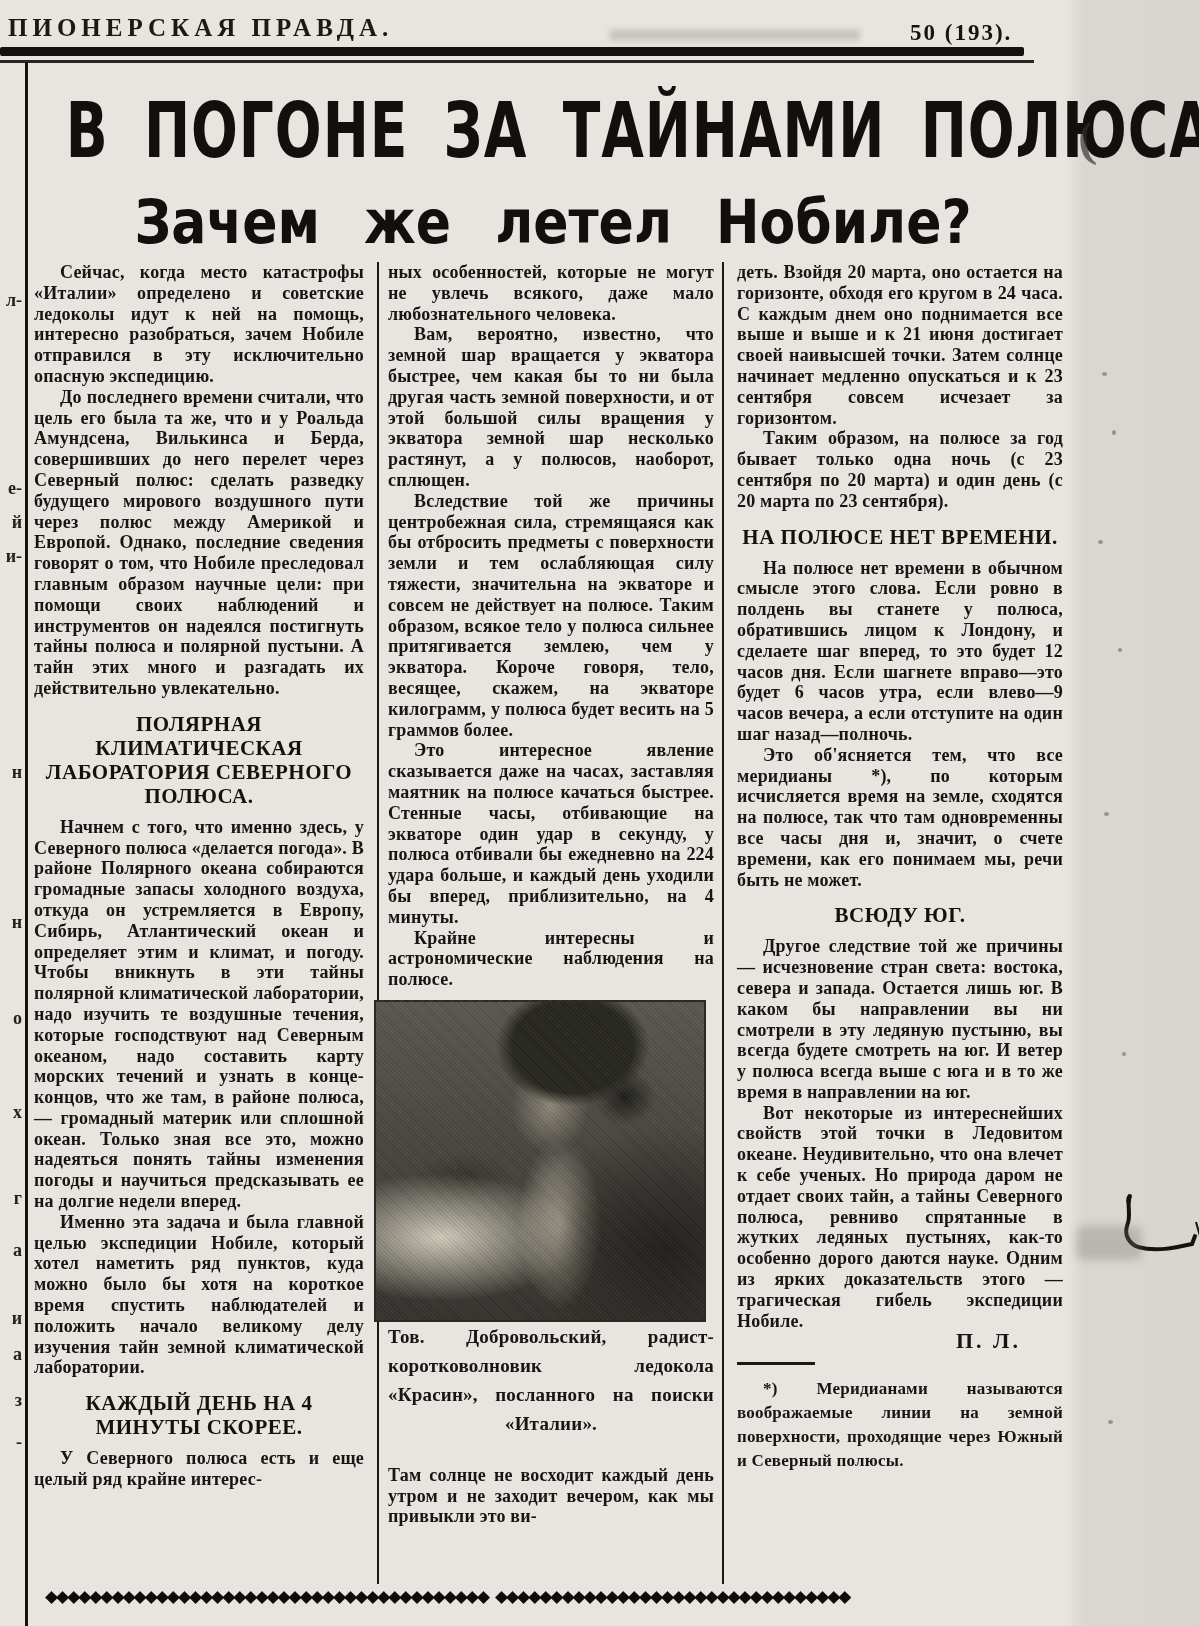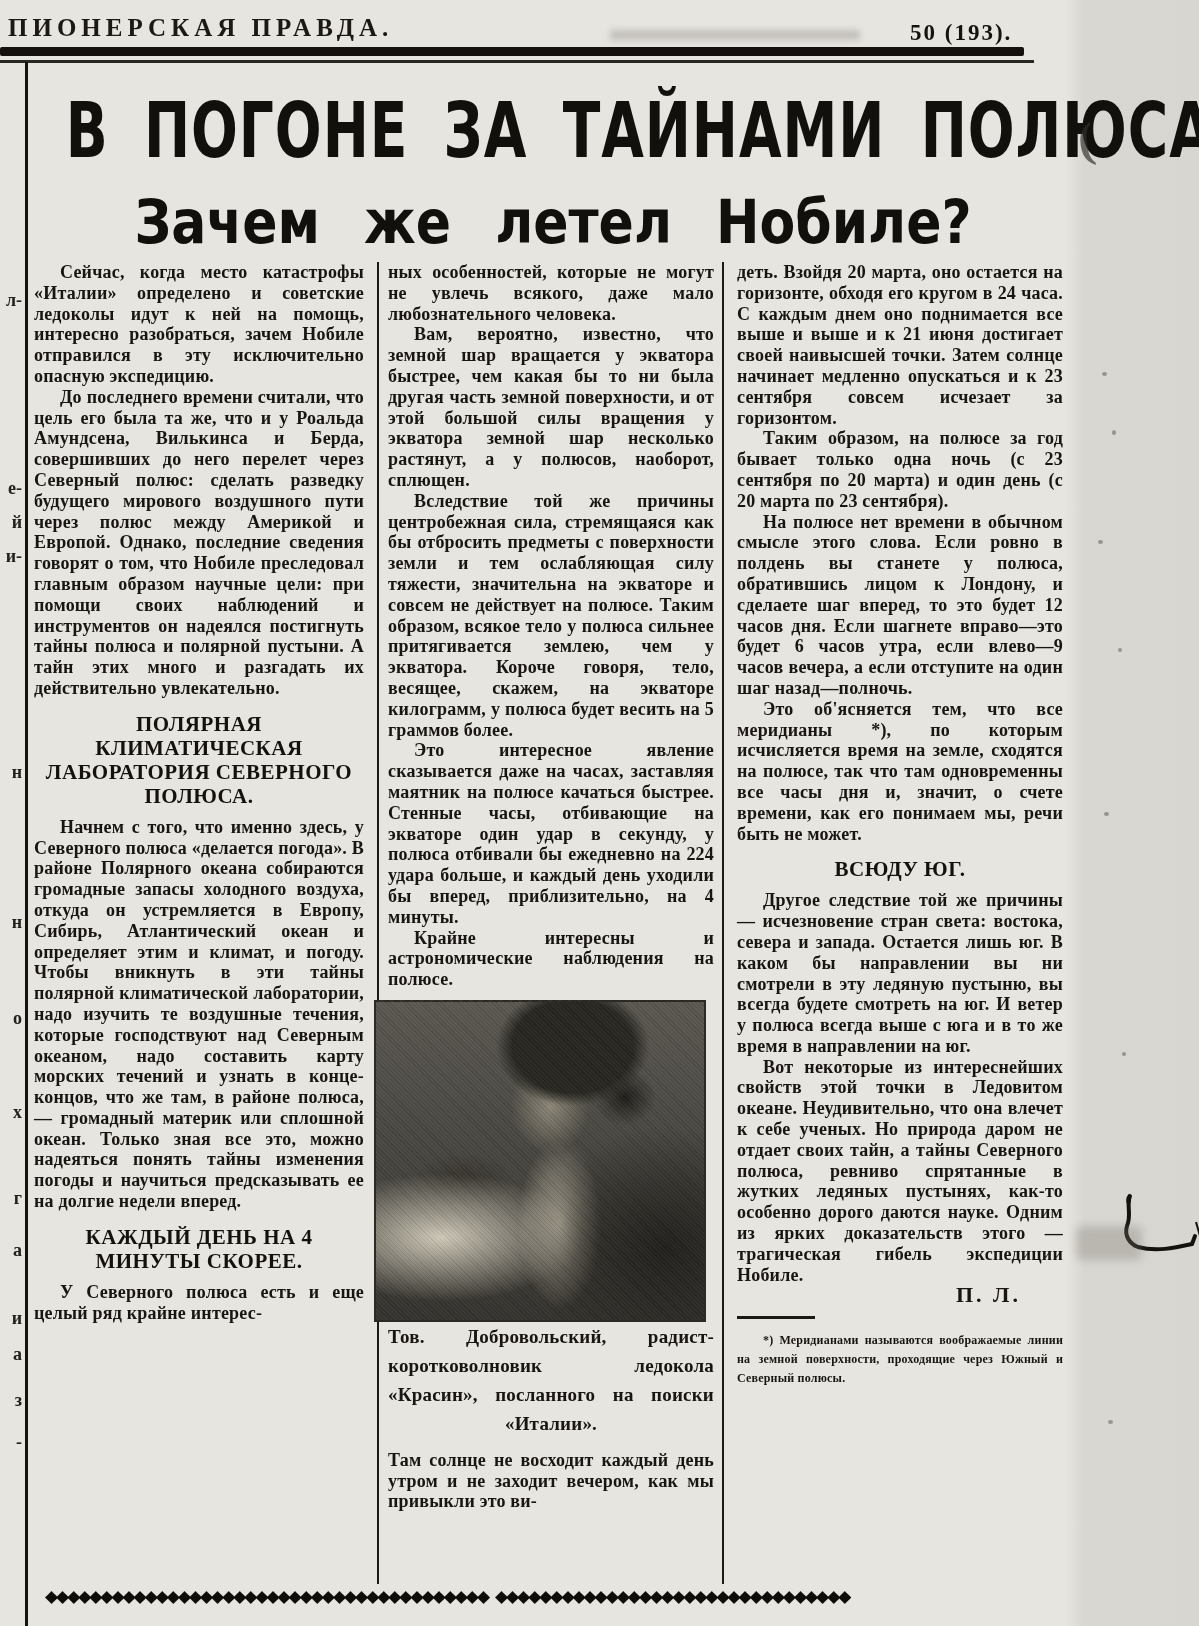--- a/index.html
+++ b/index.html
@@ -84,21 +84,21 @@
   .photo-grain{width:100%;height:100%;
     background:repeating-linear-gradient(45deg, rgba(0,0,0,.07) 0 1px, rgba(255,255,255,.03) 1px 3px);}
   .photo-caption{
     margin-top:12px;text-indent:0 !important;
     font-size:19px;line-height:29px;font-weight:700;
     text-align:justify;text-align-last:center;
   }
   .signature{margin-top:10px;text-align:right;text-indent:0 !important;
     font-size:22px;letter-spacing:3px;padding-right:42px;}
   .footnote-rule{width:78px;height:3px;background:#1c1915;margin:10px 0 12px 0;}
-  .footnote{font-size:12px;line-height:19px;}
+  .footnote{font-size:17px;line-height:24px;}
   .diamond-border{
     position:absolute;left:45px;top:1586px;width:1010px;height:24px;
     font-family:"DejaVu Sans", sans-serif;
     font-size:17px;letter-spacing:-2px;color:#0f0d0a;
     white-space:nowrap;overflow:hidden;
   }
   .diamond-border span{display:inline-block;}
   .diamond-gap{display:inline-block;width:7px;}
   .paren-mark{
     position:absolute;left:1078px;top:112px;
@@ -143,40 +143,42 @@
   <div class="headline-sub">Зачем же летел Нобиле?</div>
 
   <div class="col-divider divider-1"></div>
   <div class="col-divider divider-2"></div>
 
   <div class="col col-1">
     <p>Сейчас, когда место катастрофы «Италии» определено и советские ледоколы идут к ней на помощь, интересно разобраться, зачем Нобиле отправился в эту исключительно опасную экспедицию.</p>
     <p>До последнего времени считали, что цель его была та же, что и у Роальда Амундсена, Вилькинса и Берда, совершивших до него перелет через Северный полюс: сделать разведку будущего мирового воздушного пути через полюс между Америкой и Европой. Однако, последние сведения говорят о том, что Нобиле преследовал главным образом научные цели: при помощи своих наблюдений и инструментов он надеялся постигнуть тайны полюса и полярной пустыни. А тайн этих много и разгадать их действительно увлекательно.</p>
     <div class="sec-head">ПОЛЯРНАЯ КЛИМАТИЧЕСКАЯ ЛАБОРАТОРИЯ СЕВЕРНОГО ПОЛЮСА.</div>
     <p>Начнем с того, что именно здесь, у Северного полюса «делается погода». В районе Полярного океана собираются громадные запасы холодного воздуха, откуда он устремляется в Европу, Сибирь, Атлантический океан и определяет этим и климат, и погоду. Чтобы вникнуть в эти тайны полярной климатической лаборатории, надо изучить те воздушные течения, которые господствуют над Северным океаном, надо составить карту морских течений и узнать в конце-концов, что же там, в районе полюса, — громадный материк или сплошной океан. Только зная все это, можно надеяться понять тайны изменения погоды и научиться предсказывать ее на долгие недели вперед.</p>
+    <p>Именно эта задача и была главной целью экспедиции Нобиле, который хотел наметить ряд пунктов, куда можно было бы хотя на короткое время спустить наблюдателей и положить начало великому делу изучения тайн земной климатической лаборатории.</p>
     <div class="sec-head">КАЖДЫЙ ДЕНЬ НА 4 МИНУТЫ СКОРЕЕ.</div>
     <p>У Северного полюса есть и еще целый ряд крайне интерес-</p>
   </div>
 
   <div class="col col-2">
     <p class="noindent">ных особенностей, которые не могут не увлечь всякого, даже мало любознательного человека.</p>
     <p>Вам, вероятно, известно, что земной шар вращается у экватора быстрее, чем какая бы то ни была другая часть земной поверхности, и от этой большой силы вращения у экватора земной шар несколько растянут, а у полюсов, наоборот, сплющен.</p>
     <p>Вследствие той же причины центробежная сила, стремящаяся как бы отбросить предметы с поверхности земли и тем ослабляющая силу тяжести, значительна на экваторе и совсем не действует на полюсе. Таким образом, всякое тело у полюса сильнее притягивается землею, чем у экватора. Короче говоря, тело, весящее, скажем, на экваторе килограмм, у полюса будет весить на 5 граммов более.</p>
     <p>Это интересное явление сказывается даже на часах, заставляя маятник на полюсе качаться быстрее. Стенные часы, отбивающие на экваторе один удар в секунду, у полюса отбивали бы ежедневно на 224 удара больше, и каждый день уходили бы вперед, приблизительно, на 4 минуты.</p>
     <p>Крайне интересны и астрономические наблюдения на полюсе.</p>
     <div class="photo">
       <div class="photo-grain"></div>
     </div>
     <p class="photo-caption">Тов. Добровольский, радист-коротковолновик ледокола «Красин», посланного на поиски «Италии».</p>
-    <p class="noindent" style="margin-top:12px">Там солнце не восходит каждый день утром и не заходит вечером, как мы привыкли это ви-</p>
+    <p class="noindent" style="margin-top:27px">Там солнце не восходит каждый день утром и не заходит вечером, как мы привыкли это ви-</p>
   </div>
 
   <div class="col col-3">
     <p class="noindent">деть. Взойдя 20 марта, оно остается на горизонте, обходя его кругом в 24 часа. С каждым днем оно поднимается все выше и выше и к 21 июня достигает своей наивысшей точки. Затем солнце начинает медленно опускаться и к 23 сентября совсем исчезает за горизонтом.</p>
     <p>Таким образом, на полюсе за год бывает только одна ночь (с 23 сентября по 20 марта) и один день (с 20 марта по 23 сентября).</p>
+    <div class="sec-head">НА ПОЛЮСЕ НЕТ ВРЕМЕНИ.</div>
     <p>На полюсе нет времени в обычном смысле этого слова. Если ровно в полдень вы станете у полюса, обратившись лицом к Лондону, и сделаете шаг вперед, то это будет 12 часов дня. Если шагнете вправо—это будет 6 часов утра, если влево—9 часов вечера, а если отступите на один шаг назад—полночь.</p>
     <p>Это об'ясняется тем, что все меридианы *), по которым исчисляется время на земле, сходятся на полюсе, так что там одновременны все часы дня и, значит, о счете времени, как его понимаем мы, речи быть не может.</p>
     <div class="sec-head">ВСЮДУ ЮГ.</div>
     <p>Другое следствие той же причины — исчезновение стран света: востока, севера и запада. Остается лишь юг. В каком бы направлении вы ни смотрели в эту ледяную пустыню, вы всегда будете смотреть на юг. И ветер у полюса всегда выше с юга и в то же время в направлении на юг.</p>
     <p>Вот некоторые из интереснейших свойств этой точки в Ледовитом океане. Неудивительно, что она влечет к себе ученых. Но природа даром не отдает своих тайн, а тайны Северного полюса, ревниво спрятанные в жутких ледяных пустынях, как-то особенно дорого даются науке. Одним из ярких доказательств этого — трагическая гибель экспедиции Нобиле.</p>
     <p class="signature">П. Л.</p>
     <div class="footnote-rule"></div>
     <p class="footnote">*) Меридианами называются воображаемые линии на земной поверхности, проходящие через Южный и Северный полюсы.</p>
   </div>
 

